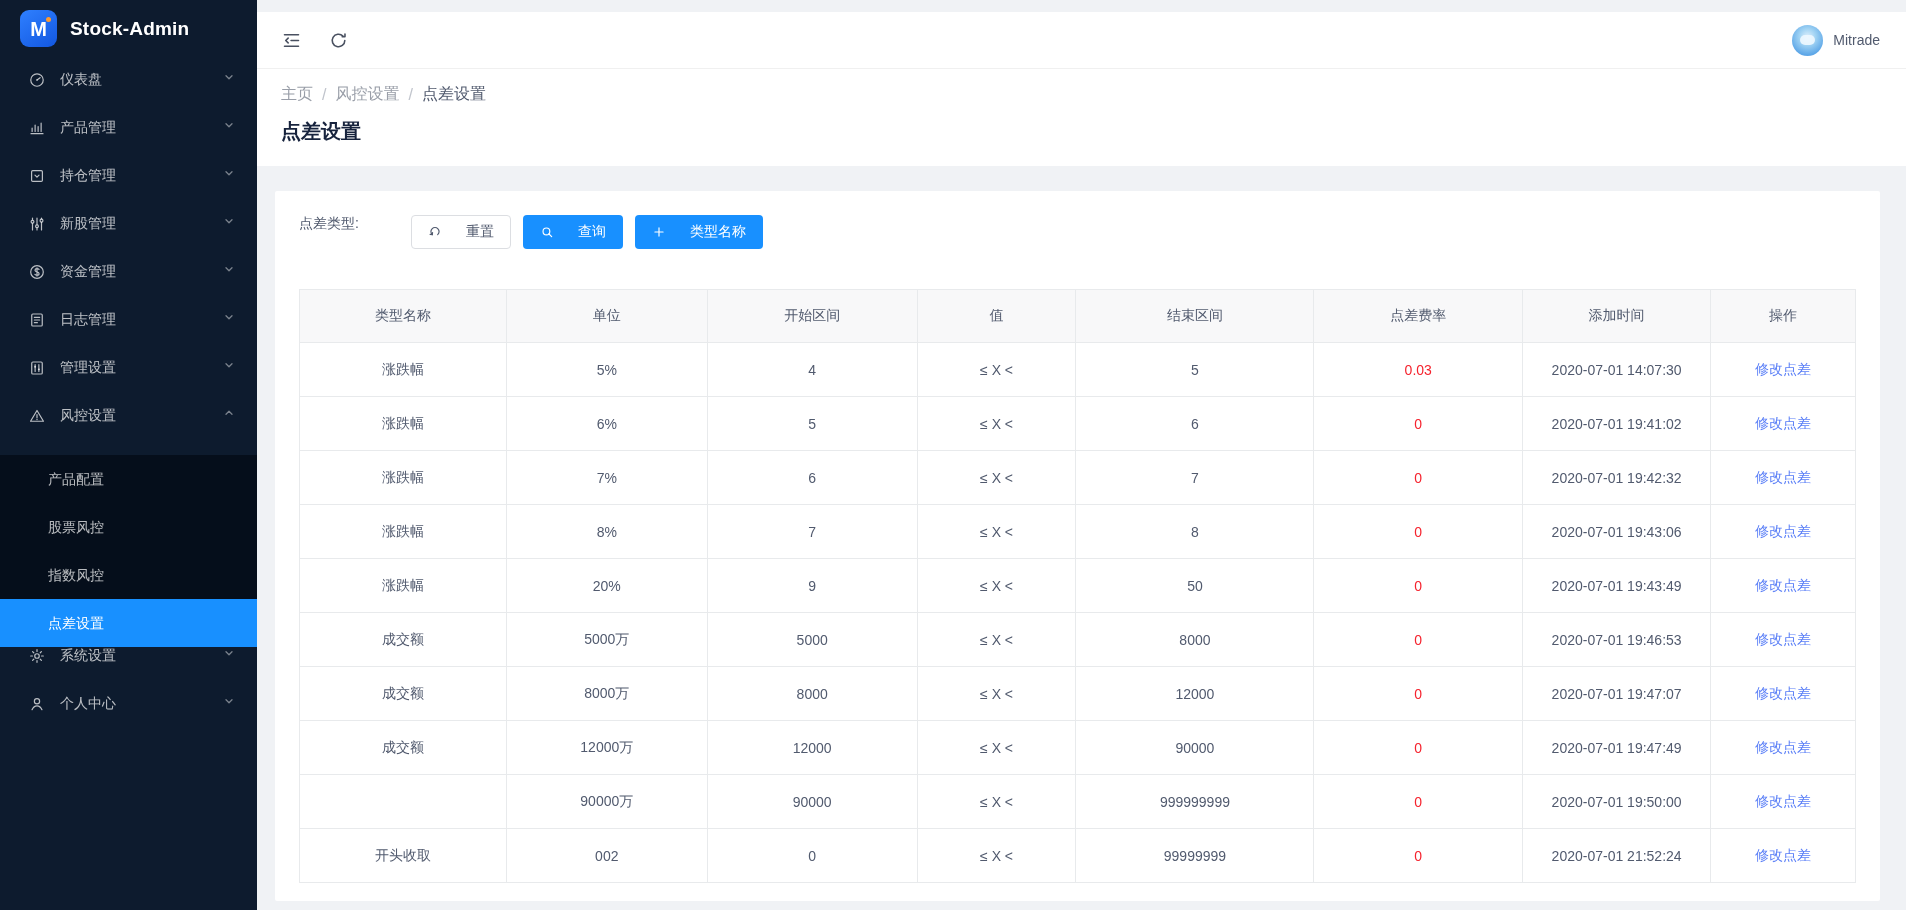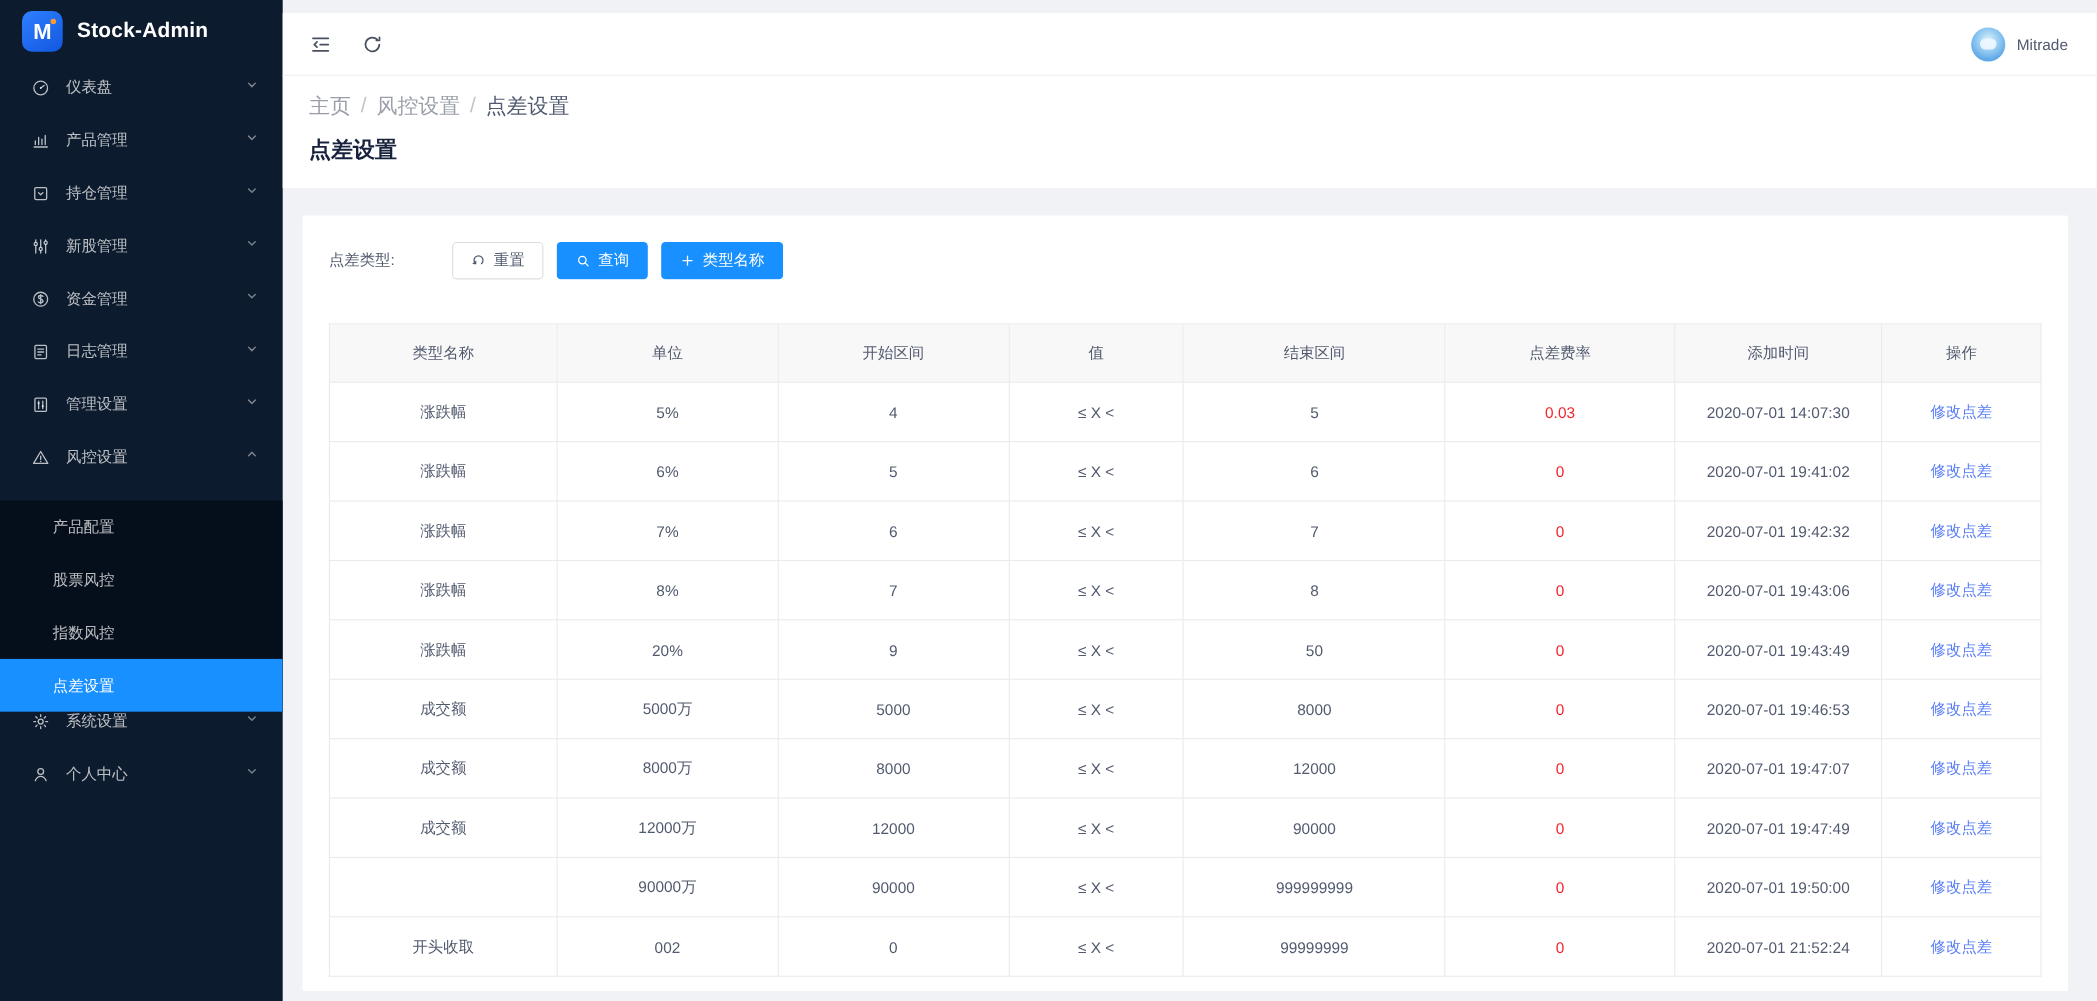--- a/index.html
+++ b/index.html
@@ -62,42 +62,42 @@
     width: 31px; height: 31px; border-radius: 50%; cursor: pointer; position: relative; overflow: hidden;
     background: radial-gradient(circle at 50% 38%, #dff0fc 0%, #9fd2f3 34%, #5fa8e8 72%, #4f97dd 100%);
   }
   .avatar::after {
     content: ""; position: absolute; left: 8px; top: 10px; width: 15px; height: 10px;
     border-radius: 5px; background: #eef8ff; opacity: .9;
   }
   .tb-user { color: #515a6e; font-size: 14px; cursor: pointer; }
 
   .page-head { background: #fff; padding: 15px 24px 21px 24px; flex: 0 0 auto; }
-  .breadcrumb { font-size: 19px; color: #999ea8; display: flex; gap: 9px; align-items: center; }
+  .breadcrumb { font-size: 16px; color: #999ea8; display: flex; gap: 9px; align-items: center; }
   .crumb { cursor: pointer; }
   .crumb-sep { color: #c0c4cc; }
   .crumb.current { color: #515a6e; cursor: default; }
   .page-title { margin-top: 13px; font-size: 20px; font-weight: bold; color: #17233d; }
 
   .content { flex: 1 1 auto; padding: 25px 26px 9px 18px; min-height: 0; }
   .card { background: #fff; height: 100%; border-radius: 2px; padding: 24px 24px 0 24px; }
 
   
-  .filter-row { display: flex; align-items: center; }
+  .filter-row { display: flex; }
   .f-label { color: #515a6e; flex: 0 0 auto; }
   .select {
     margin-left: 10px; width: 296px; height: 34px; border: 1px solid #dcdee2; border-radius: 4px;
     background: #fff; display: flex; align-items: center; padding: 0 10px 0 12px; cursor: pointer;
   }
   .select-ph { color: #c0c4cc; flex: 1 1 auto; }
   .select-arrow { width: 13px; height: 13px; color: #b5b9c2; display: inline-flex; }
   .select-arrow svg { width: 13px; height: 13px; }
   .btn {
     height: 34px; border-radius: 4px; font-size: 14px; cursor: pointer;
-    display: inline-flex; align-items: center; gap: 7px; padding: 0 16px;
+    display: inline-flex; align-items: center; gap: 24px; padding: 0 16px;
     font-family: inherit; border: 1px solid transparent;
   }
   .btn-ic { width: 14px; height: 14px; display: inline-flex; }
   .btn-ic svg { width: 14px; height: 14px; stroke-width: 2; }
   .btn-default { background: #fff; border-color: #dcdee2; color: #515a6e; margin-left: 52px; }
   .btn-primary { background: #1890ff; color: #fff; margin-left: 12px; }
 
   
   .data-table {
     width: 100%; margin-top: 40px; border-collapse: collapse; table-layout: fixed;

